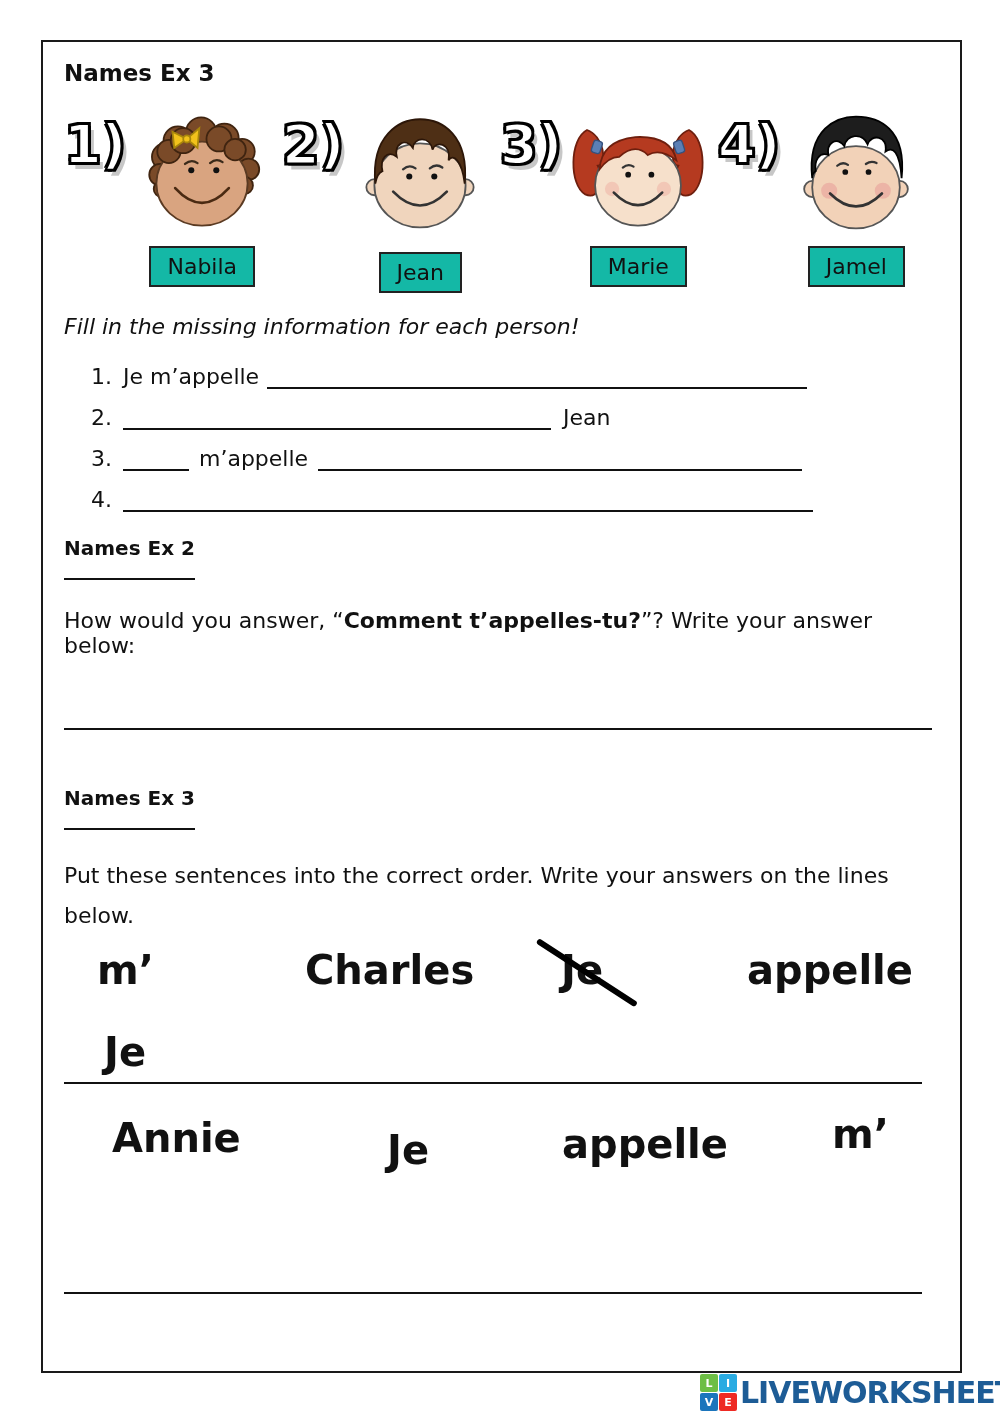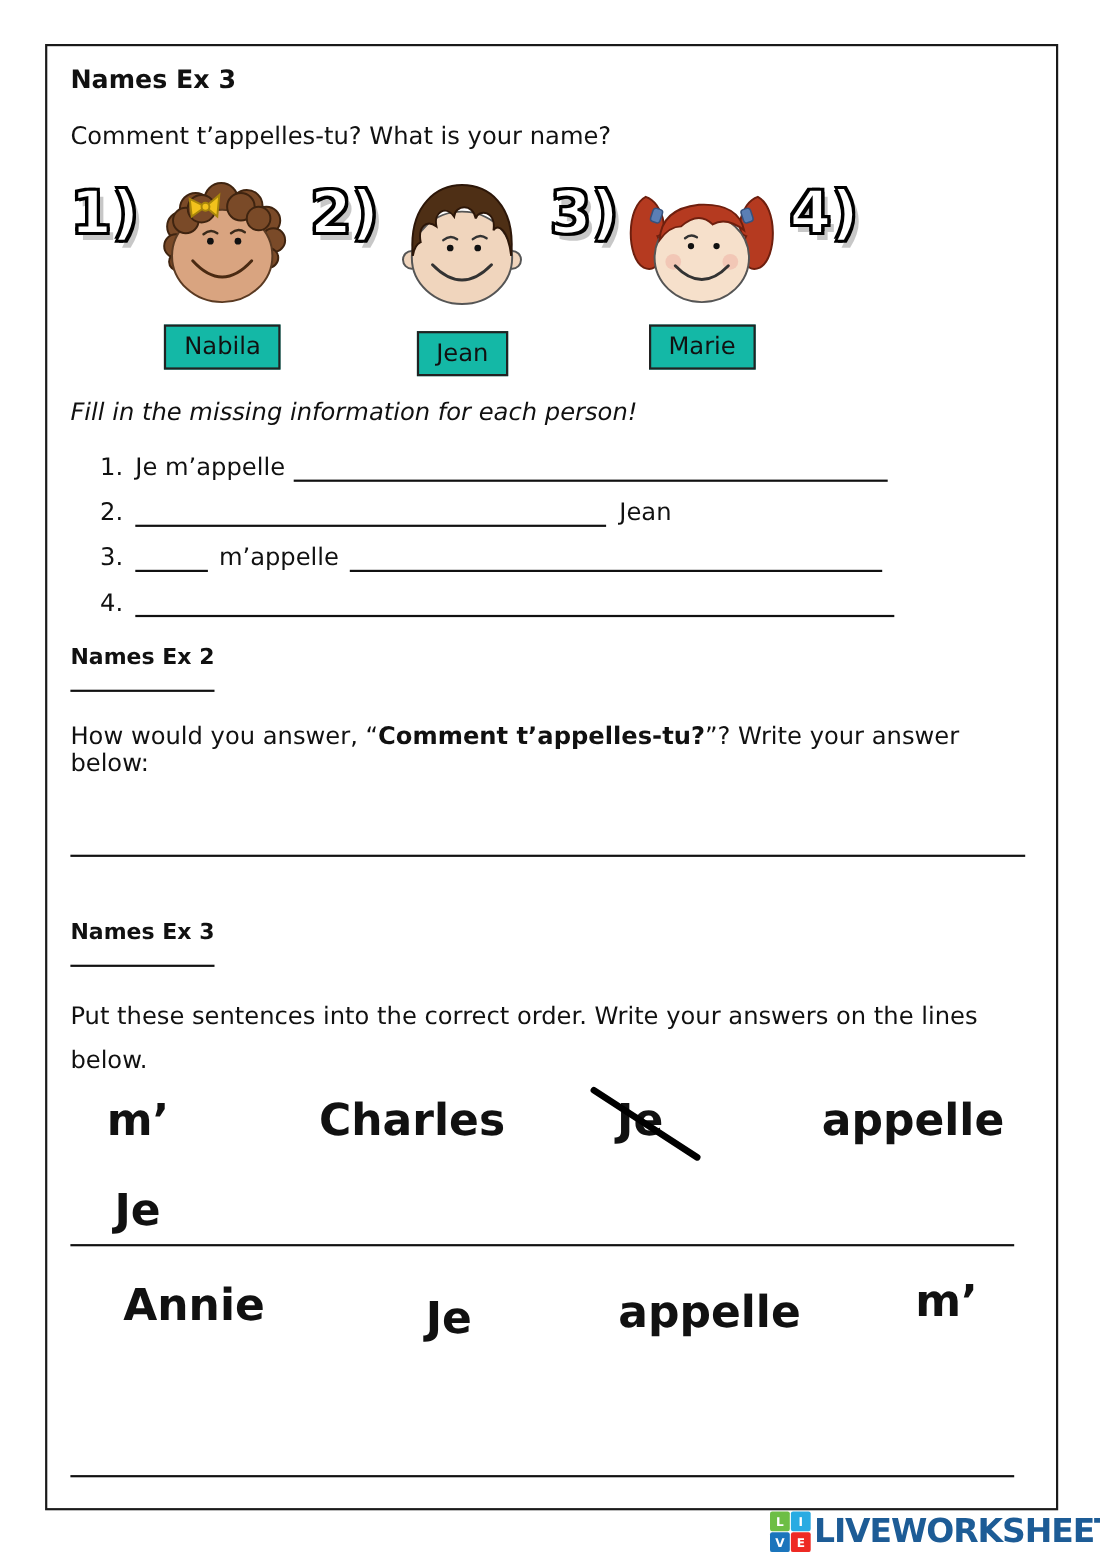--- a/index.html
+++ b/index.html
@@ -60,21 +60,20 @@
   .sq{display:flex;align-items:center;justify-content:center;color:#fff;font-weight:700;font-size:11px;border-radius:2px;}
   .logo-text{font-weight:700;font-size:30px;letter-spacing:-1px;color:#1D5C96;}
 </style>
 </head>
 <body>
 
 <div class="canvas">
   <div class="page">
 
     <div class="h1">Names Ex 3</div>
-    <div class="question">Comment t’appelles-tu? What is your name?</div>
 
     <div class="faces-row">
 
       <div class="face-cell">
         <div class="face-num">1)</div>
         <div class="face-stack">
           <svg class="face-art" viewBox="0 0 170 150">
             <g stroke="#3f2410" stroke-width="2" fill="#7a4a28">
               <circle cx="44" cy="58" r="15"></circle>
                 <circle cx="38" cy="78" r="12"></circle>
@@ -147,20 +146,39 @@
             <circle cx="74" cy="78" r="3.2" fill="#111"></circle>
               <circle cx="100" cy="78" r="3.2" fill="#111"></circle>
             <path d="M58,98 Q85,126 112,98" fill="none" stroke="#333" stroke-width="3" stroke-linecap="round"></path>
           </svg>
           <div class="name-box">Marie</div>
         </div>
       </div>
 
       <div class="face-cell">
         <div class="face-num">4)</div>
+        <div class="face-stack">
+          <svg class="face-art" viewBox="0 0 170 150">
+            <circle cx="36" cy="94" r="9" fill="#f2d2b8" stroke="#555" stroke-width="2"></circle>
+            <circle cx="134" cy="94" r="9" fill="#f2d2b8" stroke="#555" stroke-width="2"></circle>
+            <ellipse cx="85" cy="92" rx="49" ry="46" fill="#f2d2b8" stroke="#555" stroke-width="2"></ellipse>
+            <path d="M36,82 C30,26 64,13 85,13 C110,13 142,26 136,82
+                     C134,52 126,46 118,52 C121,34 102,32 98,44
+                     C92,30 74,33 72,46 C63,35 52,42 54,56
+                     C44,52 38,62 40,74 C37,76 36,79 36,82 Z" fill="#1d1d1d" stroke="#000" stroke-width="2"></path>
+            <circle cx="55" cy="96" r="9" fill="#e8a49c" opacity="0.65"></circle>
+            <circle cx="115" cy="96" r="9" fill="#e8a49c" opacity="0.65"></circle>
+            <path d="M64,68 q6,-5 12,-1" fill="none" stroke="#333" stroke-width="2.5" stroke-linecap="round"></path>
+            <path d="M96,66 q6,-4 12,-1" fill="none" stroke="#333" stroke-width="2.5" stroke-linecap="round"></path>
+            <circle cx="73" cy="75" r="3.2" fill="#111"></circle>
+              <circle cx="99" cy="75" r="3.2" fill="#111"></circle>
+            <path d="M56,99 Q85,128 114,99" fill="none" stroke="#333" stroke-width="3" stroke-linecap="round"></path>
+          </svg>
+          <div class="name-box">Jamel</div>
+        </div>
       </div>
     </div>
 
     <div class="instruction">Fill in the missing information for each person!</div>
 
     <div class="fill-list">
       <div class="fill-row">
         <span class="num">1.</span>
         <span>Je m’appelle</span>
         <span class="blank b1"></span>
@@ -191,21 +209,21 @@
     <div class="sec-title-wrap st3">
       <span class="sec-title">Names Ex 3</span>
     </div>
     <div class="instr3">
       <div>Put these sentences into the correct order. Write your answers on the lines</div>
       <div>below.</div>
     </div>
 
     <div class="wordbank wb1">
       <span class="wb-word" style="left:33px;">m’</span>
-      <span class="wb-word" style="left:226px;">Charles</span>
+      <span class="wb-word" style="left:241px;">Charles</span>
       <span class="wb-word" style="left:497px;"><span class="crossed">Je</span></span>
       <span class="wb-word" style="left:683px;">appelle</span>
       <span class="wb-word" style="left:40px;top:82px;">Je</span>
     </div>
     <div class="write-line line-ex3a"></div>
 
     <div class="wordbank wb2">
       <span class="wb-word" style="left:48px;">Annie</span>
       <span class="wb-word" style="left:323px;top:12px;">Je</span>
       <span class="wb-word" style="left:498px;top:6px;">appelle</span>

